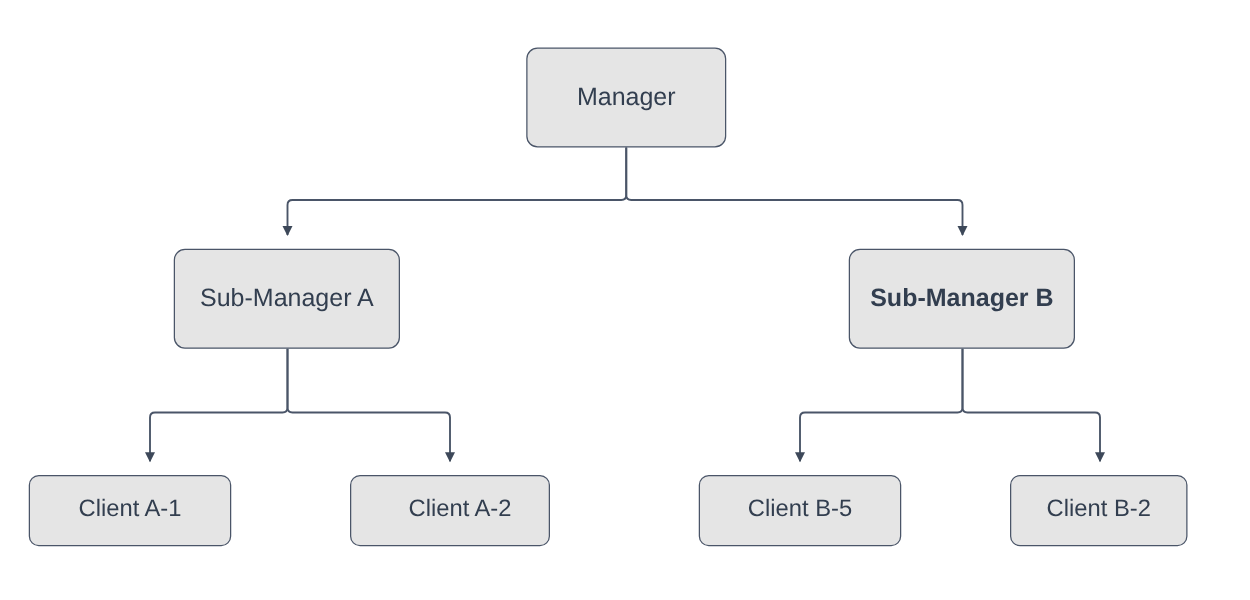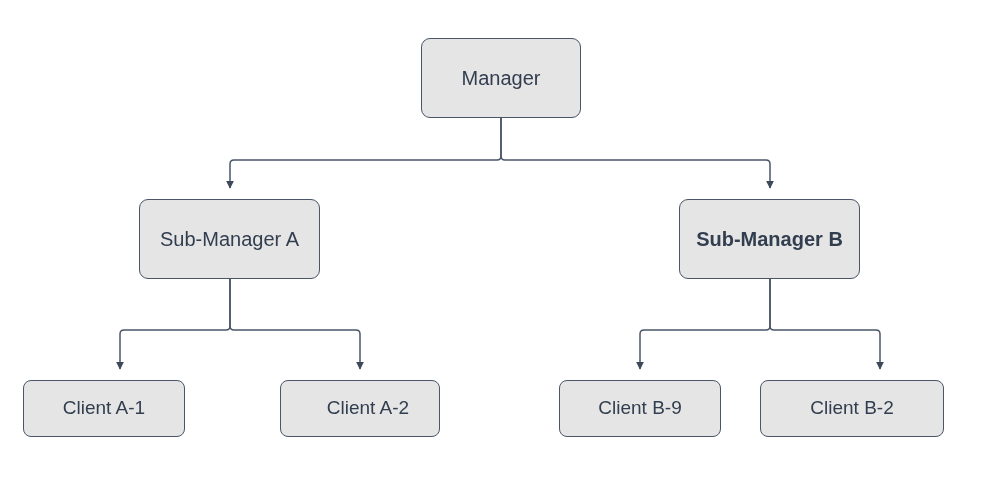--- a/index.html
+++ b/index.html
@@ -62,21 +62,21 @@
   .level-leaf {
     top: 380px;
     width: 162px;
     height: 57px;
     font-size: 19px;
     border-radius: 8px;
   }
   .leaf-a1 { left: 23px; }
   .leaf-a2 { left: 280px; width: 160px; padding-left: 16px; }
   .leaf-b1 { left: 559px; }
-  .leaf-b2 { left: 760px; width: 184px; }
+  .leaf-b2 { left: 808px; width: 142px; }
 </style>
 </head>
 <body>
 
 <div id="canvas">
 
   <svg id="edge-layer" viewBox="0 0 1000 480" width="1000" height="480" xmlns="http://www.w3.org/2000/svg">
     <defs>
       <marker id="arrowhead" markerWidth="10" markerHeight="10" refX="7.2" refY="4" orient="auto" markerUnits="userSpaceOnUse">
         <path d="M 0 0 L 8 4 L 0 8 z" fill="#3d4859"></path>
@@ -110,20 +110,20 @@
 
   <div class="node level-leaf leaf-a1">
     <span class="node-label">Client A-1</span>
   </div>
 
   <div class="node level-leaf leaf-a2">
     <span class="node-label">Client A-2</span>
   </div>
 
   <div class="node level-leaf leaf-b1">
-    <span class="node-label">Client B-9</span>
+    <span class="node-label">Client B-5</span>
   </div>
 
   <div class="node level-leaf leaf-b2">
     <span class="node-label">Client B-2</span>
   </div>
 
 </div>
 
 </body></html>

